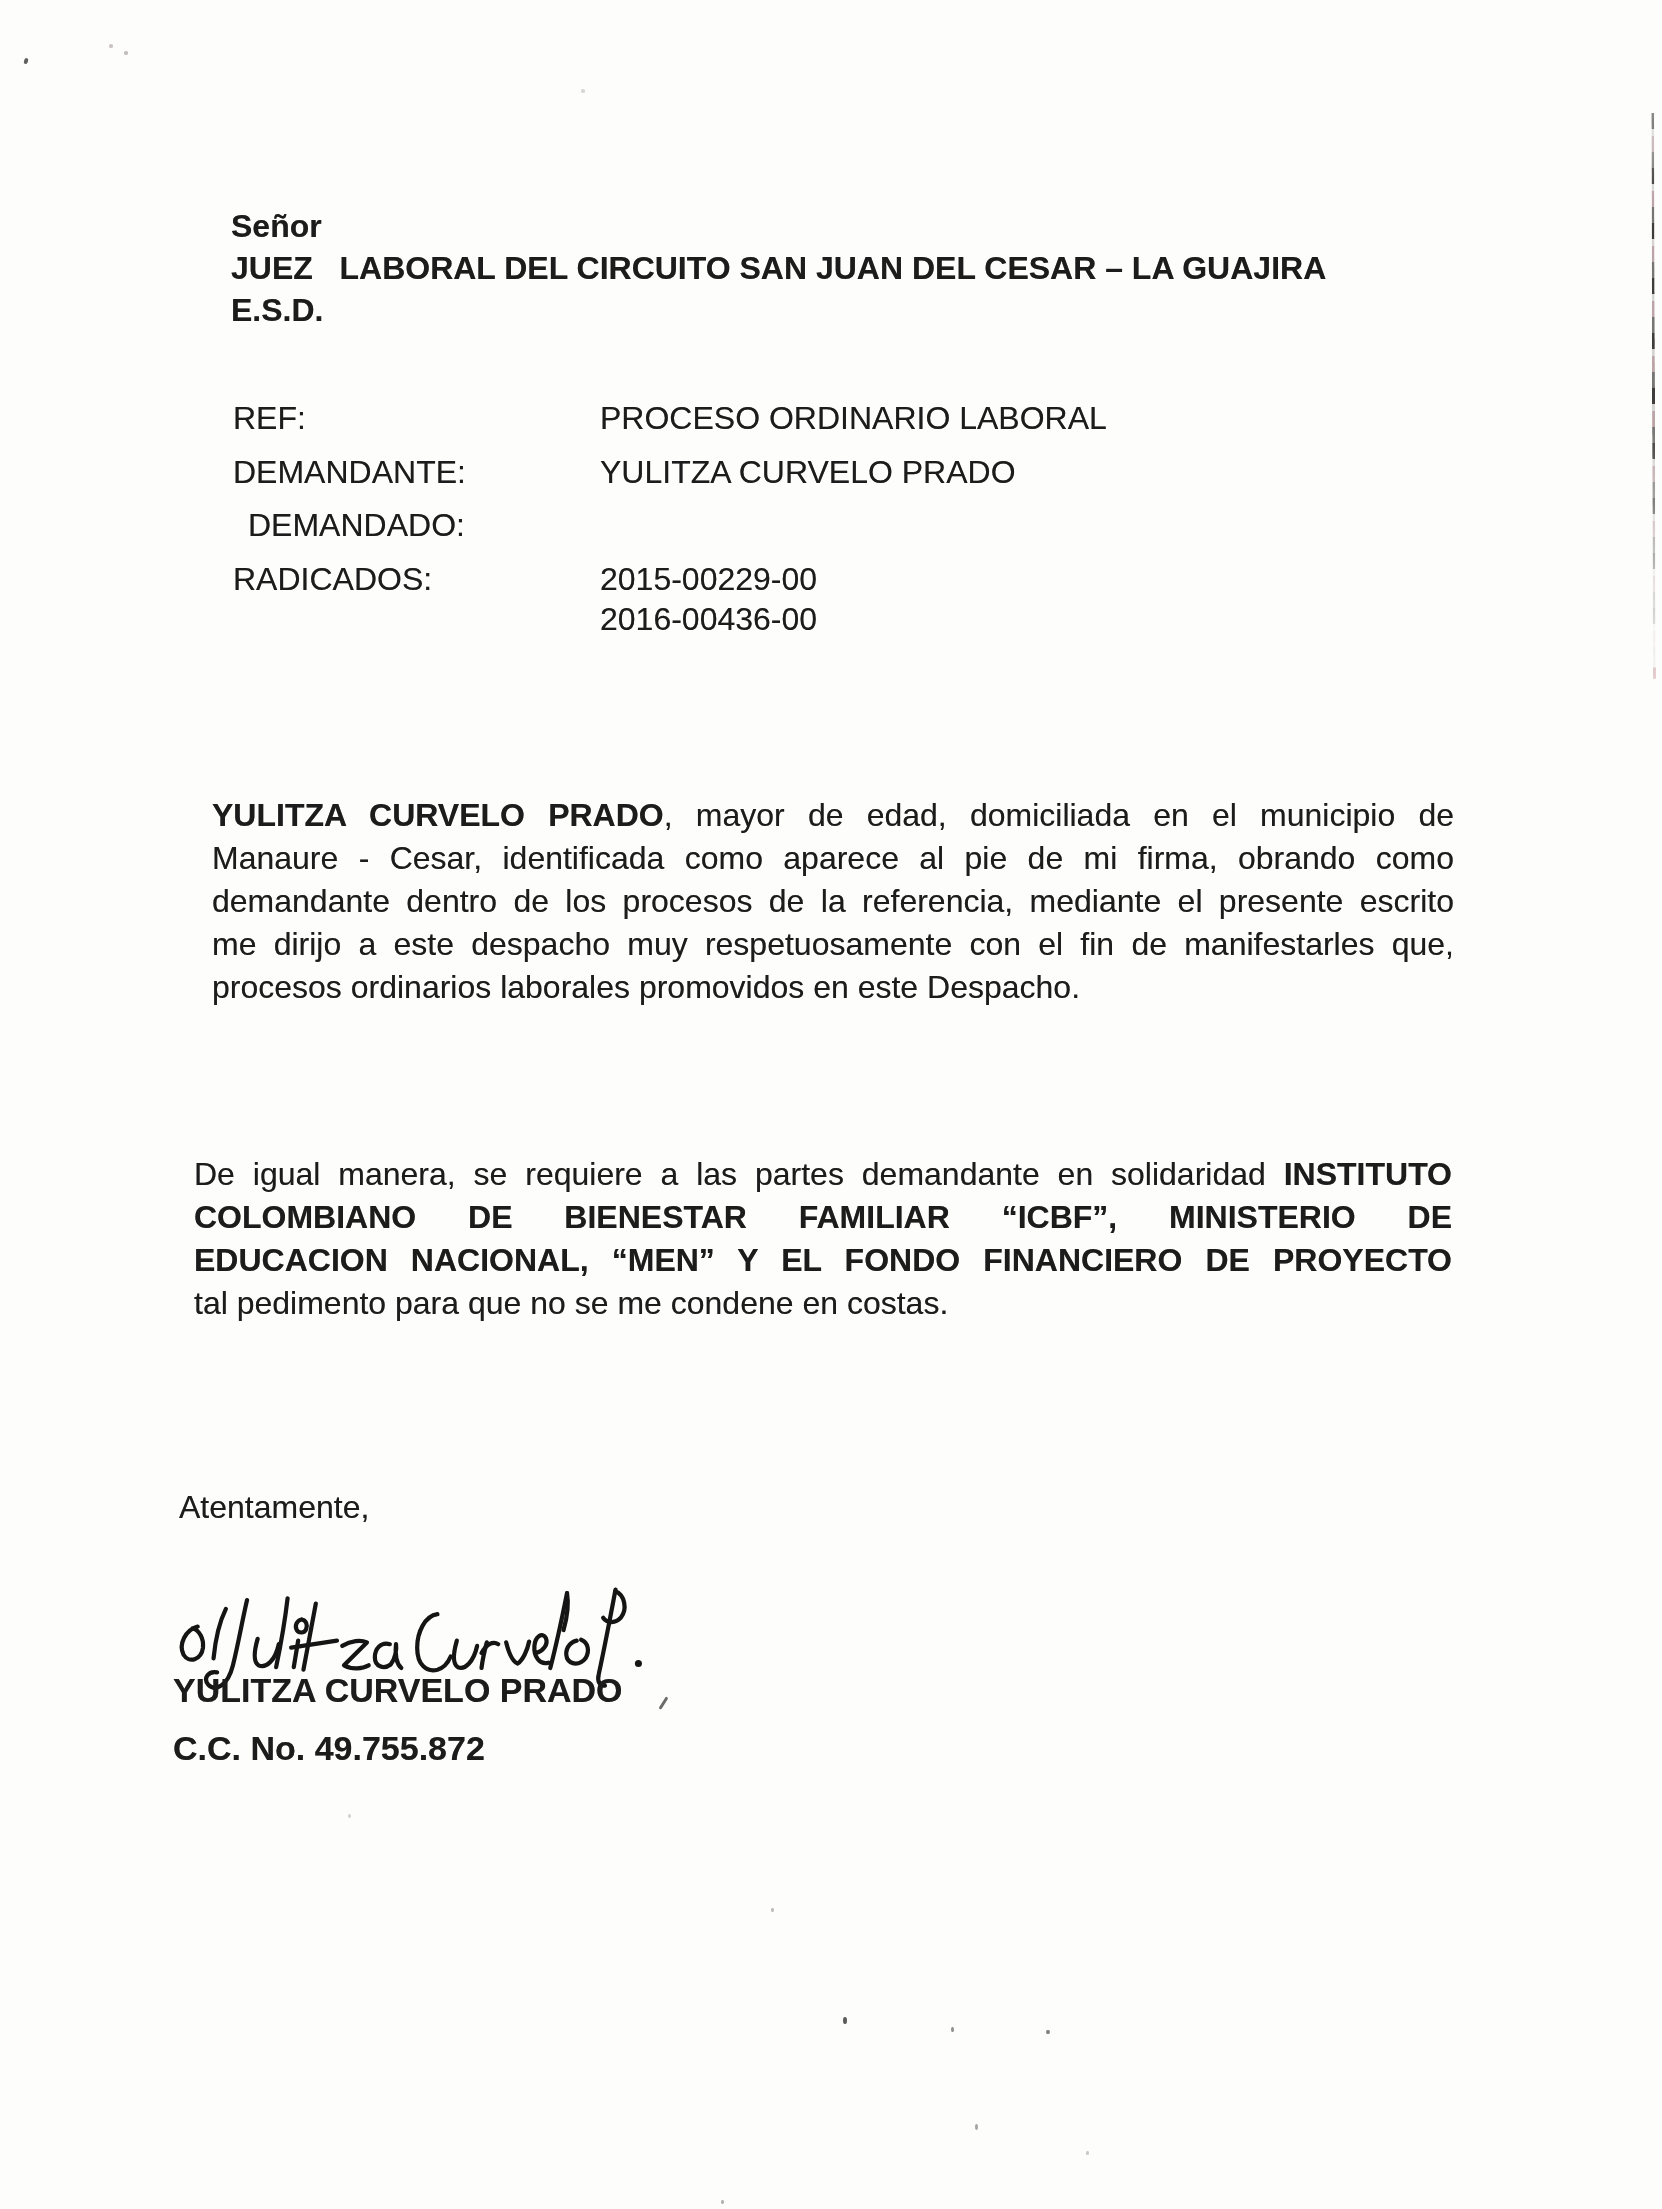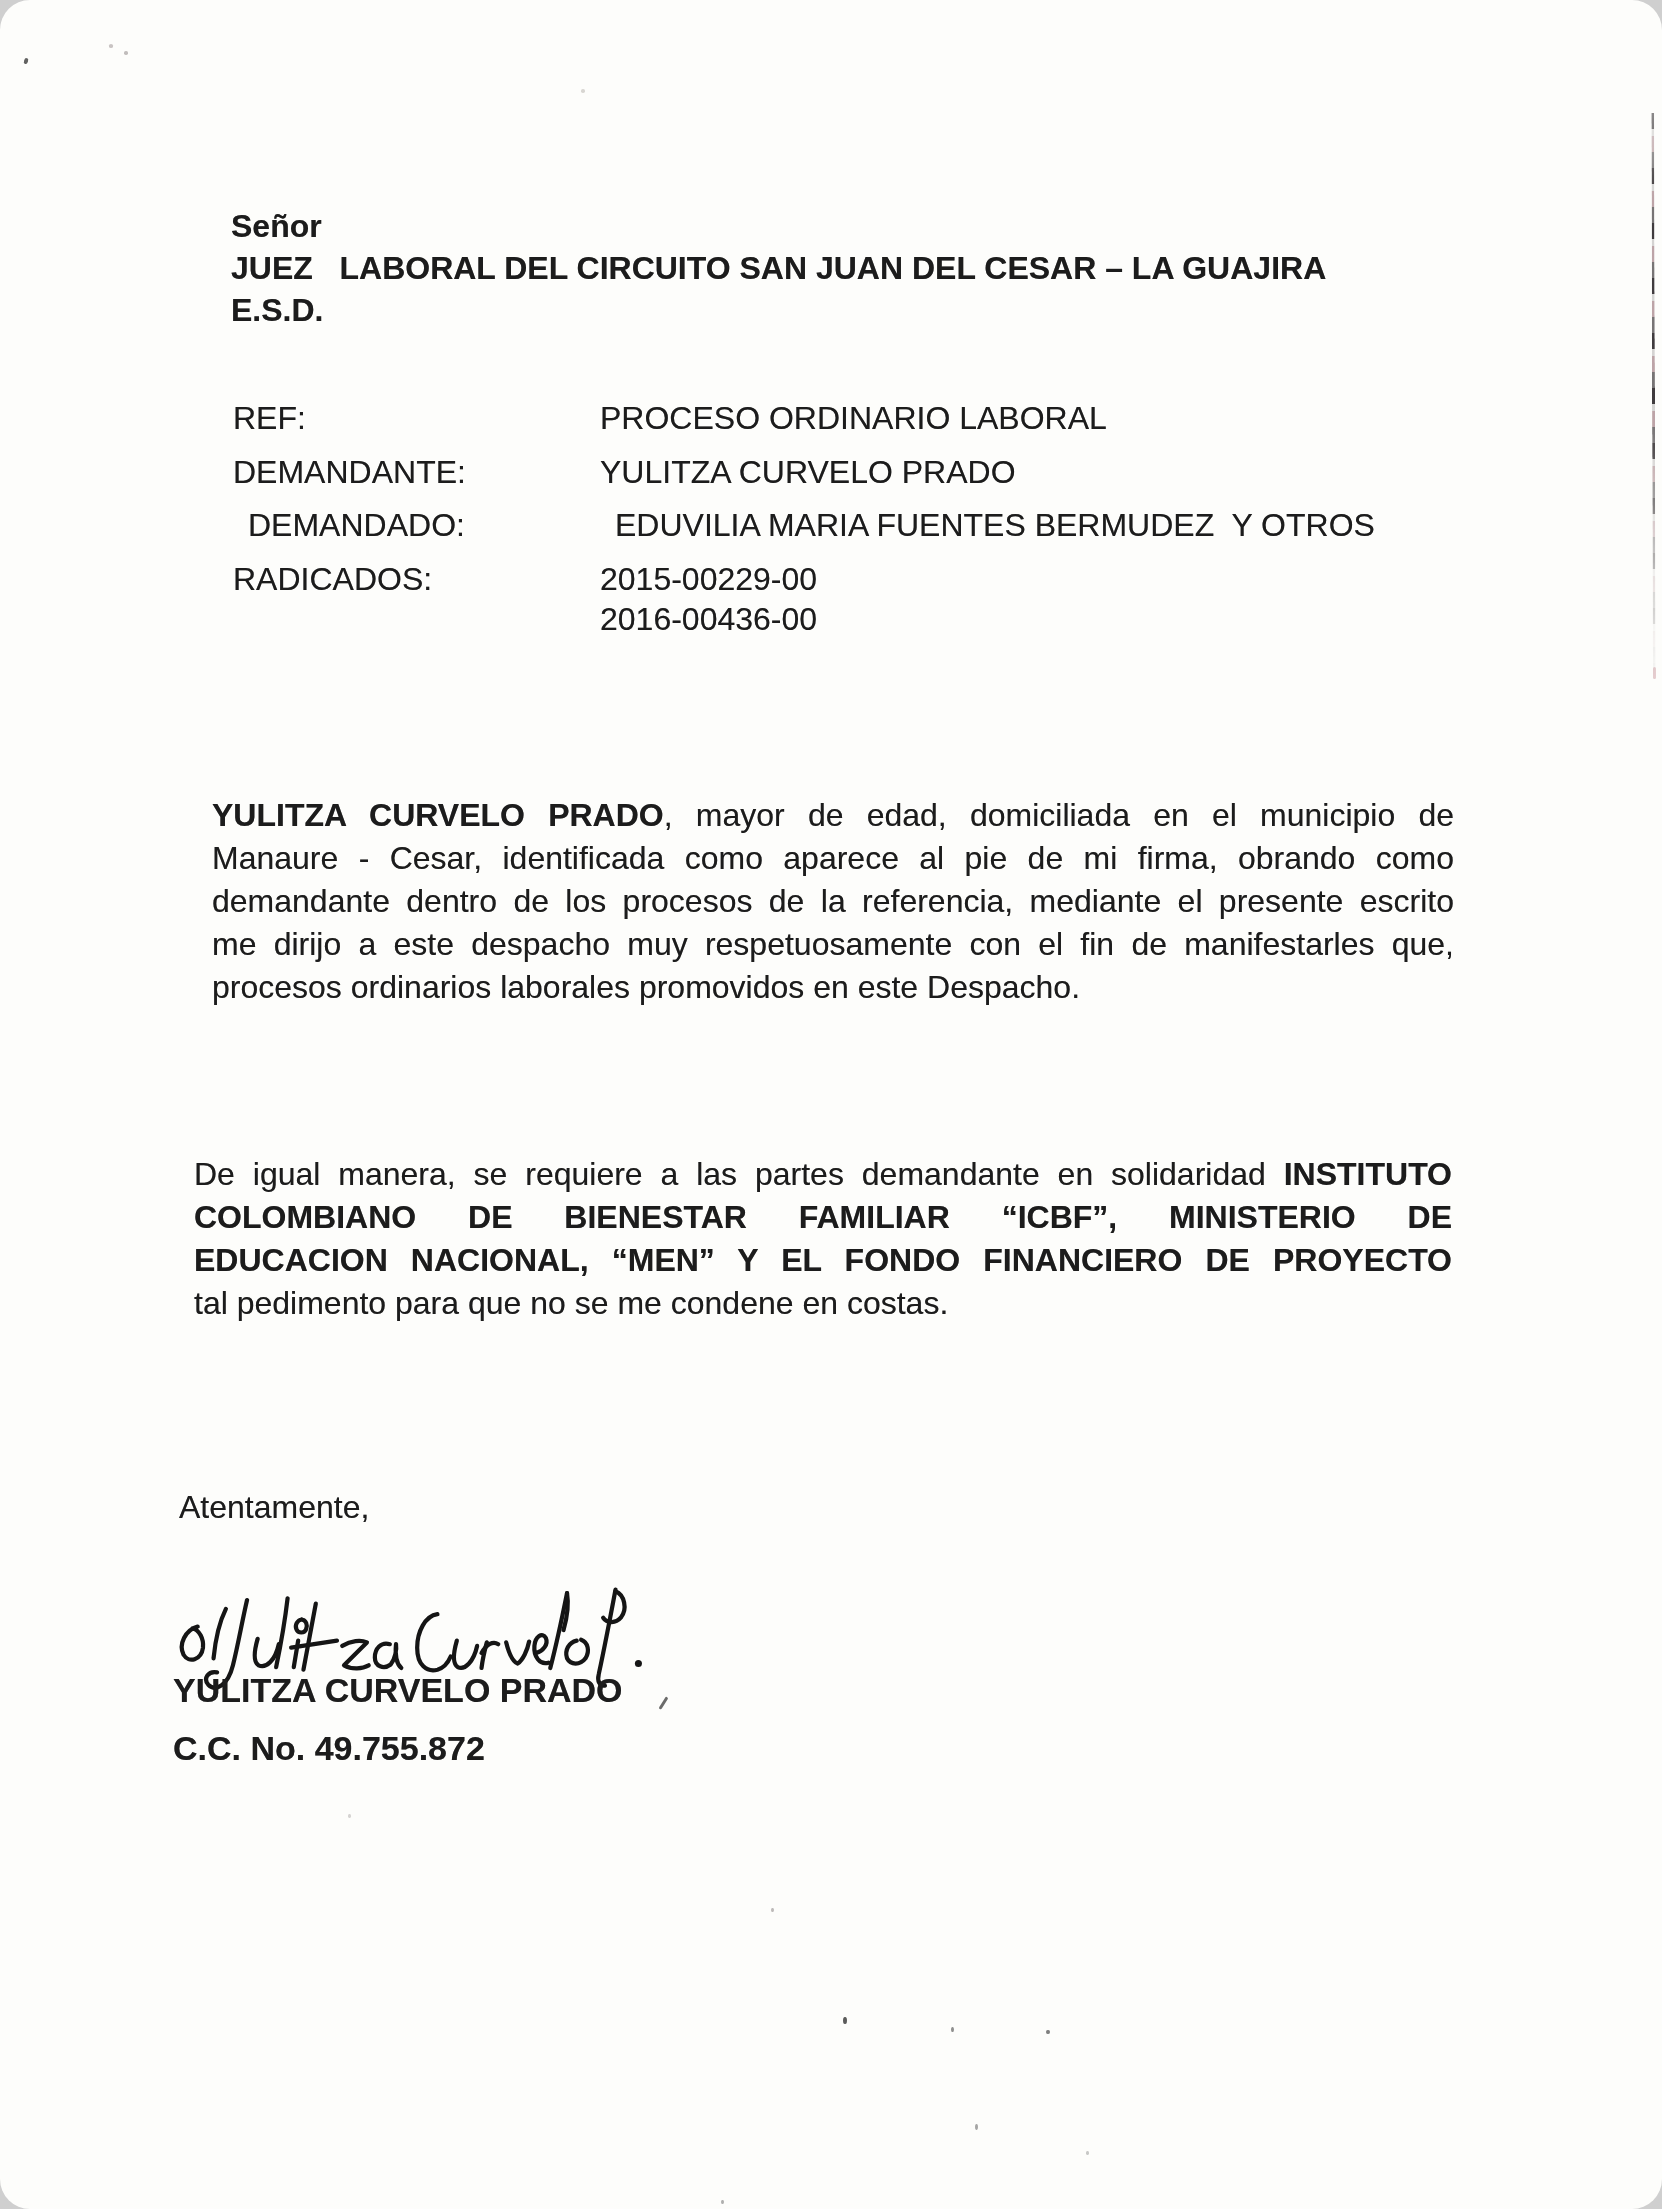--- a/index.html
+++ b/index.html
@@ -5,21 +5,20 @@
   html, body { margin: 0; padding: 0; background: #cfcfcf; }
   .page {
     position: relative;
     width: 1662px;
     height: 2209px;
     margin: 0 auto;
     background: var(--paper, #fdfdfb);
     overflow: hidden;
     font-family: "Liberation Sans", "DejaVu Sans", sans-serif;
     color: var(--ink, #1c1c1c);
-    border-radius: 30px;
   }
   .txt { text-shadow: 0 0 0.6px rgba(25,25,25,0.5); }
 
   
   .header-block {
     position: absolute;
     left: 231px;
     top: 205px;
     font-size: 32px;
     line-height: 42px;
@@ -91,21 +90,20 @@
       <div class="ref-row txt" style="top: 391px;">
         <span class="ref-label">REF:</span>
         <span class="ref-value">PROCESO ORDINARIO LABORAL</span>
       </div>
       <div class="ref-row txt" style="top: 445px;">
         <span class="ref-label">DEMANDANTE:</span>
         <span class="ref-value">YULITZA CURVELO PRADO</span>
       </div>
       <div class="ref-row txt" style="top: 498px; margin-left: 15px;">
         <span class="ref-label">DEMANDADO:</span>
-        <span class="ref-value">EDUVILIA MARIA FUENTES BERMUDEZ  Y OTROS</span>
       </div>
       <div class="ref-row txt" style="top: 552px;">
         <span class="ref-label">RADICADOS:</span>
         <span class="ref-value">2015-00229-00</span>
       </div>
       <div class="ref-row txt" style="top: 592px;">
         <span class="ref-label"></span>
         <span class="ref-value">2016-00436-00</span>
       </div>
     </div>

